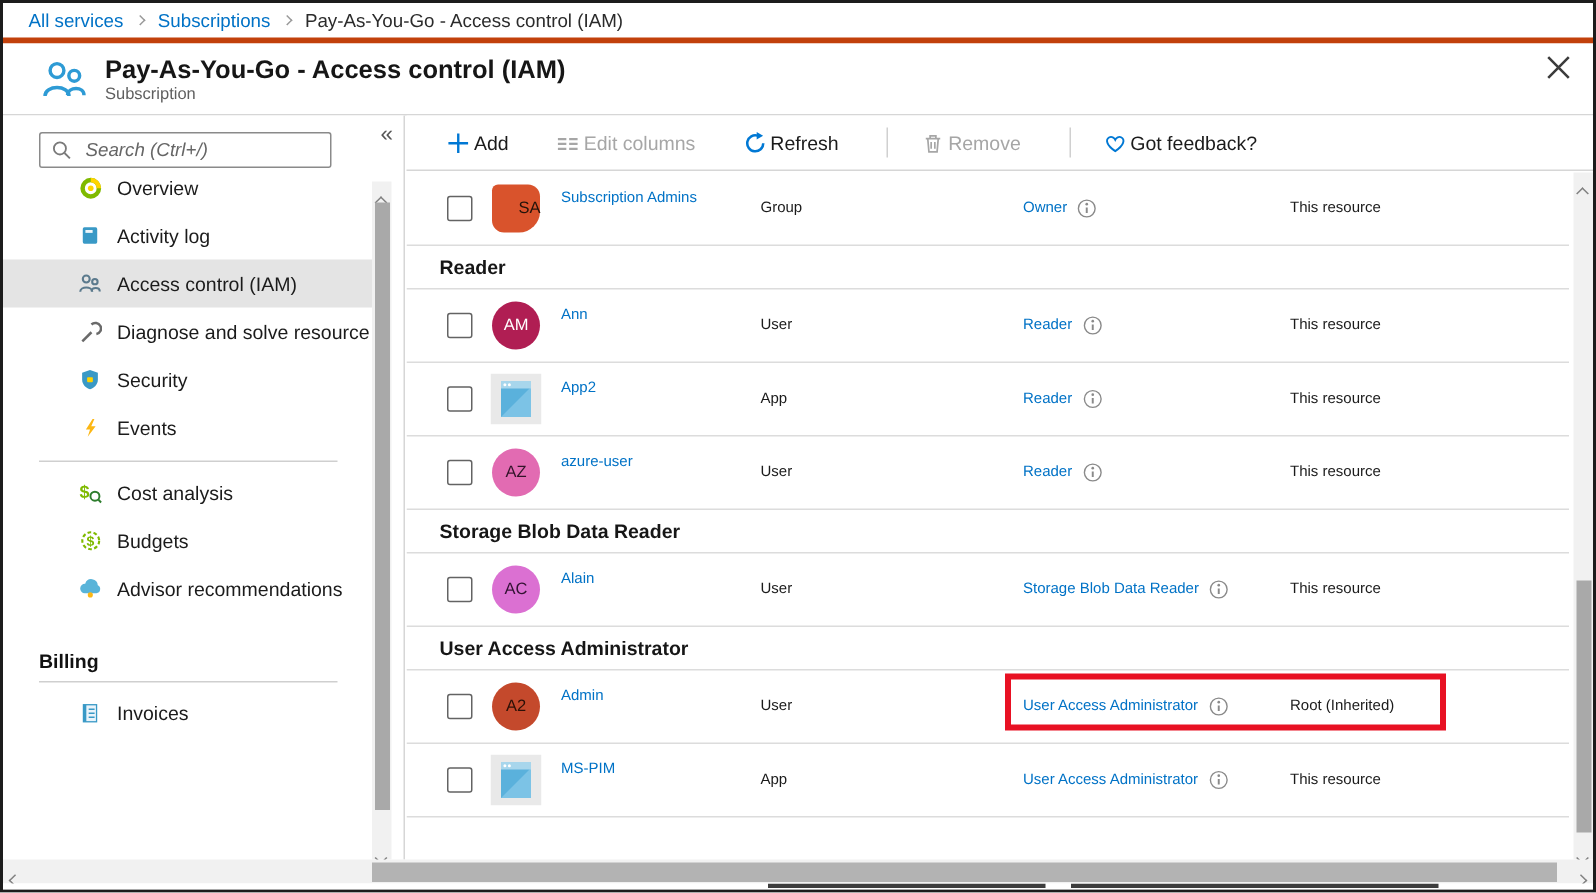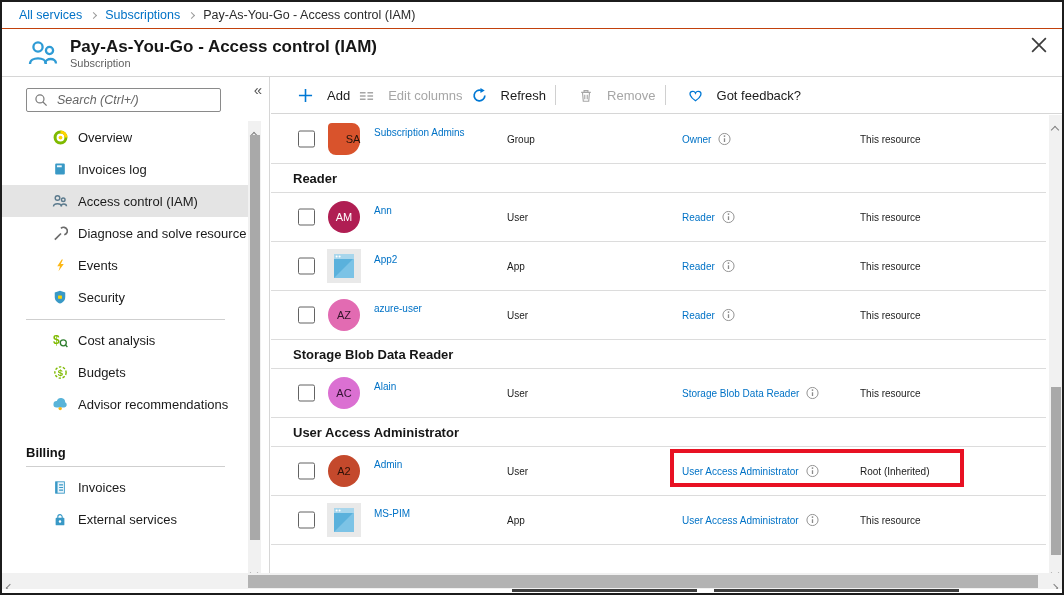--- a/index.html
+++ b/index.html
@@ -1,61 +1,61 @@
 <!DOCTYPE html>
 <html><head>
 <meta charset="utf-8">
 <style>
   html,body{margin:0;padding:0;background:#c7c7c7;}
   *{box-sizing:border-box;}
   .frame{position:relative;width:1064px;height:595px;border:2px solid #1c1c1c;background:#fff;
          font-family:"Liberation Sans",sans-serif;overflow:hidden;color:#1b1b1b;}
   
   .breadcrumb{position:absolute;top:0;left:0;right:0;height:27px;display:flex;align-items:center;
-              padding-left:17px;font-size:12.5px;border-bottom:1px solid #c2410c;background:#fff;}
+              padding-left:17px;font-size:12.5px;border-bottom:4px solid #c2410c;background:#fff;}
   .bc-item{color:#0072c6;cursor:pointer;}
   .bc-item.current{color:#2b2b2b;}
   .bc-sep{display:inline-block;width:5px;height:5px;border-top:1.4px solid #9a9a9a;border-right:1.4px solid #9a9a9a;
           transform:rotate(45deg);margin:0 9px 0 9px;}
   
   .page-header{position:absolute;top:27px;left:0;right:0;height:48px;display:flex;align-items:center;
                padding-left:25px;border-bottom:1px solid #d6d6d6;background:#fff;}
   .header-icon{width:32px;height:32px;margin-right:11px;flex:none;}
   .hdr-title{font-size:17px;font-weight:bold;color:#161616;line-height:19px;}
   .hdr-sub{font-size:11px;color:#5f5f5f;margin-top:1px;}
   .close-x{position:absolute;top:8px;right:11px;width:20px;height:20px;cursor:pointer;}
   
   .sidebar{position:absolute;top:75px;left:0;width:268px;height:496px;border-right:1px solid #d6d6d6;background:#fff;}
   .search-box{position:absolute;top:11px;left:24px;width:195px;height:24px;border:1px solid #8a8a8a;border-radius:2px;
               display:flex;align-items:center;padding:0 7px;gap:7px;background:#fff;}
   .search-box input{border:none;outline:none;flex:1;font-family:"Liberation Sans",sans-serif;
                     font-size:12.5px;font-style:italic;color:#444;background:transparent;}
   .search-box input::placeholder{color:#666;font-style:italic;}
   .collapse{position:absolute;top:5px;right:7px;font-size:15px;color:#555;cursor:pointer;line-height:15px;}
-  .nav{position:absolute;top:44px;left:0;width:247px;bottom:0;overflow:hidden;}
+  .nav{position:absolute;top:32px;left:0;width:247px;bottom:0;overflow:hidden;}
   .nav-item{height:32px;display:flex;align-items:center;padding-left:50px;gap:10px;font-size:13px;cursor:pointer;}
   .nav-item.selected{background:#e4e4e4;}
   .nav-item .nicon{width:16px;height:16px;flex:none;display:flex;align-items:center;justify-content:center;}
   .nav-head{margin-top:13px;height:27px;display:flex;align-items:flex-end;padding-left:24px;
             font-size:13px;font-weight:bold;color:#111;}
   .nav-rule{border-bottom:1px solid #cfcfcf;margin:6px 24px 4px 24px;}
   
   .sb-v{position:absolute;width:13px;background:#f1f1f1;}
   .sb-side{left:246px;top:44px;bottom:0;}
   .sb-thumb{position:absolute;left:1.5px;width:10px;background:#a9a9a9;}
   .arr{position:absolute;left:3px;width:7px;height:7px;}
   .chev{display:inline-block;width:6px;height:6px;border-left:1.4px solid #808080;border-top:1.4px solid #808080;}
   .chev-up{transform:rotate(45deg);}
   .chev-down{transform:rotate(225deg);}
   .chev-left{transform:rotate(-45deg);}
   .chev-right{transform:rotate(135deg);}
   
   .main{position:absolute;top:75px;left:269px;right:0;height:496px;background:#fff;}
   .toolbar{height:37px;display:flex;align-items:center;padding-left:27px;border-bottom:1px solid #d6d6d6;font-size:13px;}
-  .tb-btn{display:flex;align-items:center;gap:14px;margin-right:9px;cursor:pointer;color:#1b1b1b;white-space:nowrap;}
+  .tb-btn{display:flex;align-items:center;gap:3px;margin-right:32px;cursor:pointer;color:#1b1b1b;white-space:nowrap;}
   .tb-btn .ticon{width:15px;height:15px;display:flex;align-items:center;justify-content:center;}
   .tb-btn.disabled{color:#a6a6a6;cursor:default;}
   .tb-divider{width:1px;height:20px;background:#d0d0d0;margin:0 22px 0 0;margin-right:22px;}
   .tbl{position:absolute;top:38px;left:0;right:16px;bottom:0;overflow:hidden;}
   .row{position:relative;height:49px;border-bottom:1px solid #dcdcdc;}
   .row-group{position:relative;height:29px;border-bottom:1px solid #dcdcdc;}
   .row-group .glabel{position:absolute;left:22px;top:50%;transform:translateY(-50%);
                      font-size:13px;font-weight:bold;color:#161616;}
   .cell{position:absolute;top:50%;transform:translateY(-50%);font-size:10px;color:#1b1b1b;white-space:nowrap;}
   .checkbox{left:27px;width:17px;height:17px;border:1px solid #636363;border-radius:2px;background:#fff;cursor:pointer;}
@@ -129,21 +129,21 @@
           </span>
           <span>Overview</span>
         </div>
         <div class="nav-item">
           <span class="nicon">
             <svg viewBox="0 0 16 16" width="14" height="14">
               <rect x="2.5" y="1.8" width="11" height="12.4" rx="1.2" fill="#3999c6"></rect>
               <rect x="4.5" y="3.8" width="5.5" height="2.2" fill="#fff" opacity=".92"></rect>
             </svg>
           </span>
-          <span>Invoices log</span>
+          <span>Activity log</span>
         </div>
         <div class="nav-item selected">
           <span class="nicon">
             <svg viewBox="0 0 32 32" width="16" height="16" fill="none" stroke="#5b7a8d" stroke-width="2.8">
               <circle cx="11" cy="10" r="4.6"></circle>
               <path d="M3 27c0-7.5 16-7.5 16 0"></path>
               <circle cx="22.5" cy="13.5" r="3.6"></circle>
               <path d="M18 26.5c.5-6 11-6 11 0"></path>
             </svg>
           </span>
@@ -153,34 +153,34 @@
           <span class="nicon">
             <svg viewBox="0 0 16 16" width="15" height="15" fill="none" stroke="#6a6a6a" stroke-width="1.8">
               <path d="M2 14.5L8.5 8"></path>
               <path d="M8.5 2.5a4 4 0 1 1 3.5 6.8"></path>
             </svg>
           </span>
           <span>Diagnose and solve resource</span>
         </div>
         <div class="nav-item">
           <span class="nicon">
-            <svg viewBox="0 0 16 16" width="13" height="15">
-              <path d="M9.5.5L4 9h3.4l-1.9 6L12 6.3H8.4L11 .5z" fill="#fcb714"></path>
-            </svg>
-          </span>
-          <span>Events</span>
-        </div>
-        <div class="nav-item">
-          <span class="nicon">
             <svg viewBox="0 0 16 16" width="14" height="14">
               <path d="M8 .8l6 2.1v5.1c0 4-3 6.5-6 7.5-3-1-6-3.5-6-7.5V2.9z" fill="#3999c6"></path>
               <rect x="5.8" y="6.2" width="4.4" height="3.8" rx=".6" fill="#ffd400"></rect>
             </svg>
           </span>
           <span>Security</span>
+        </div>
+        <div class="nav-item">
+          <span class="nicon">
+            <svg viewBox="0 0 16 16" width="13" height="15">
+              <path d="M9.5.5L4 9h3.4l-1.9 6L12 6.3H8.4L11 .5z" fill="#fcb714"></path>
+            </svg>
+          </span>
+          <span>Events</span>
         </div>
         <div class="nav-rule"></div>
         <div class="nav-item">
           <span class="nicon">
             <svg viewBox="0 0 16 16" width="16" height="16">
               <text x="1" y="12" font-size="12" font-weight="bold" fill="#7fba00" font-family="Liberation Sans,sans-serif">$</text>
               <circle cx="11.3" cy="10.8" r="3" fill="none" stroke="#2d7d2d" stroke-width="1.3"></circle>
               <path d="M13.5 13L15.4 15" stroke="#2d7d2d" stroke-width="1.3"></path>
             </svg>
           </span>
@@ -208,30 +208,20 @@
         <div class="nav-rule"></div>
         <div class="nav-item">
           <span class="nicon">
             <svg viewBox="0 0 16 16" width="14" height="15">
               <rect x="3" y="1.5" width="10" height="13" fill="#eaf4fb" stroke="#3999c6"></rect>
               <rect x="3" y="1.5" width="2.2" height="13" fill="#3999c6"></rect>
               <path d="M7 5h4.5M7 8h4.5M7 11h4.5" stroke="#3999c6" stroke-width="1.2"></path>
             </svg>
           </span>
           <span>Invoices</span>
-        </div>
-        <div class="nav-item">
-          <span class="nicon">
-            <svg viewBox="0 0 16 16" width="14" height="15">
-              <path d="M5.5 6.2V5a2.5 2.5 0 0 1 5 0v1.2" fill="none" stroke="#3999c6" stroke-width="1.3"></path>
-              <rect x="3" y="6" width="10" height="8.6" rx="1" fill="#3999c6"></rect>
-              <circle cx="8" cy="10.2" r="1.4" fill="#fff"></circle>
-            </svg>
-          </span>
-          <span>External services</span>
         </div>
       </div>
     <div class="sb-v sb-side">
       <span class="arr" style="top:4px"><span class="chev chev-up"></span></span>
       <div class="sb-thumb" style="top:14px;height:405px"></div>
       <span class="arr" style="bottom:4px"><span class="chev chev-down"></span></span>
     </div>
   </div>
 
   <div class="main">

